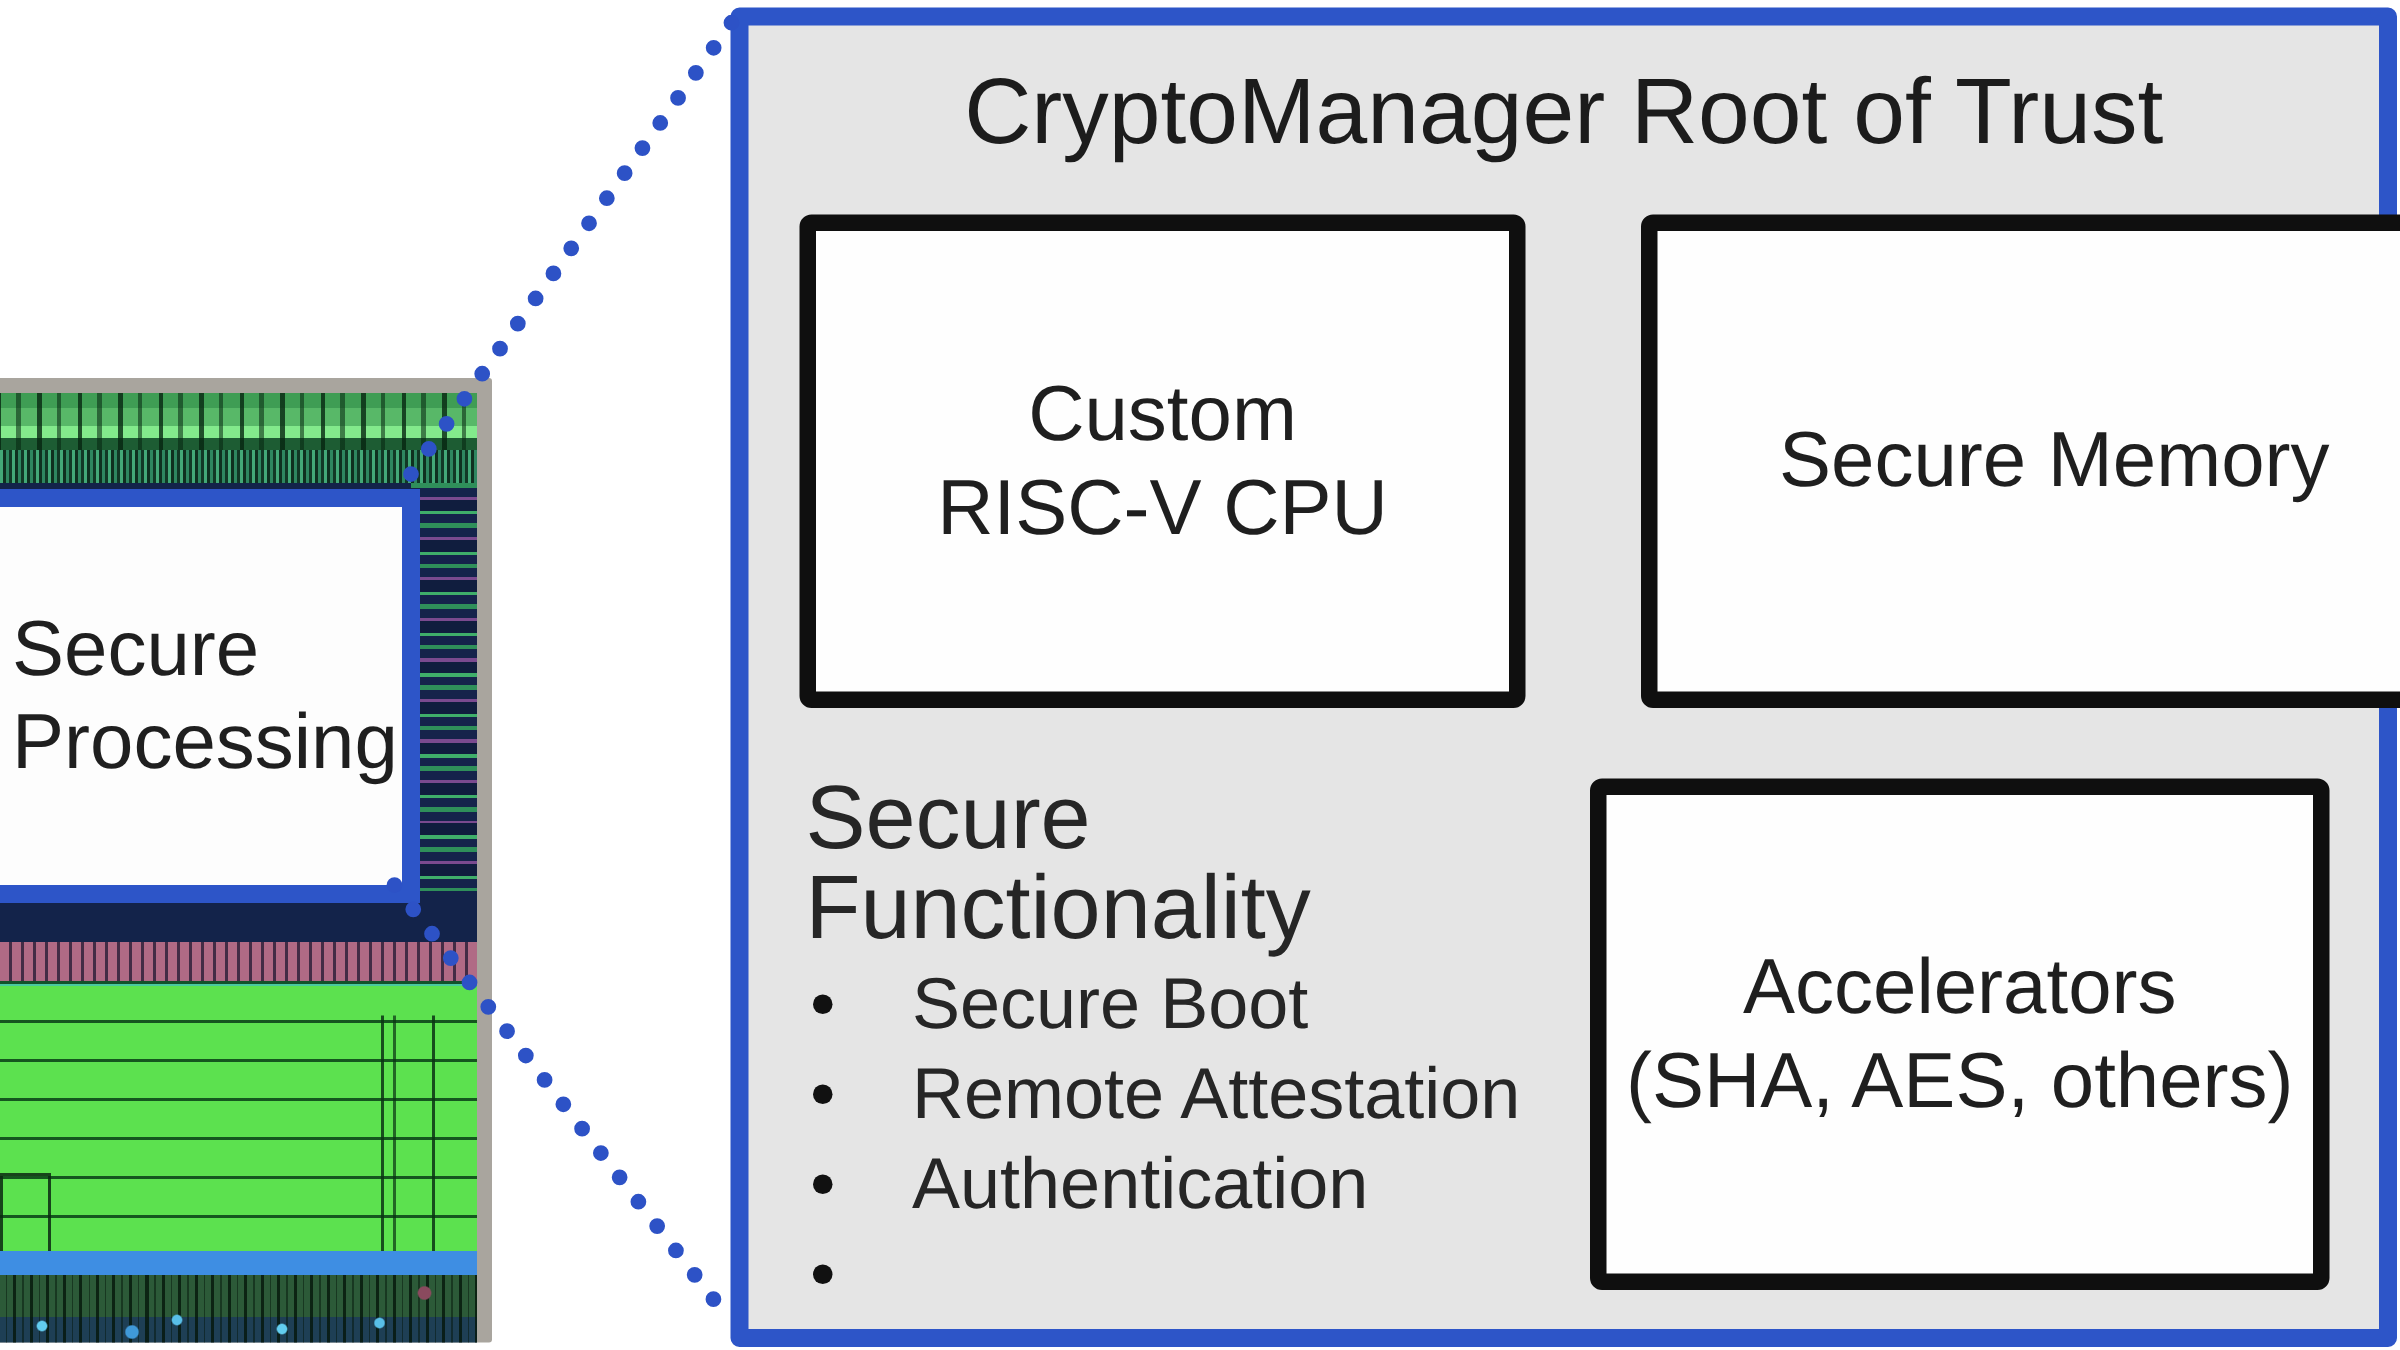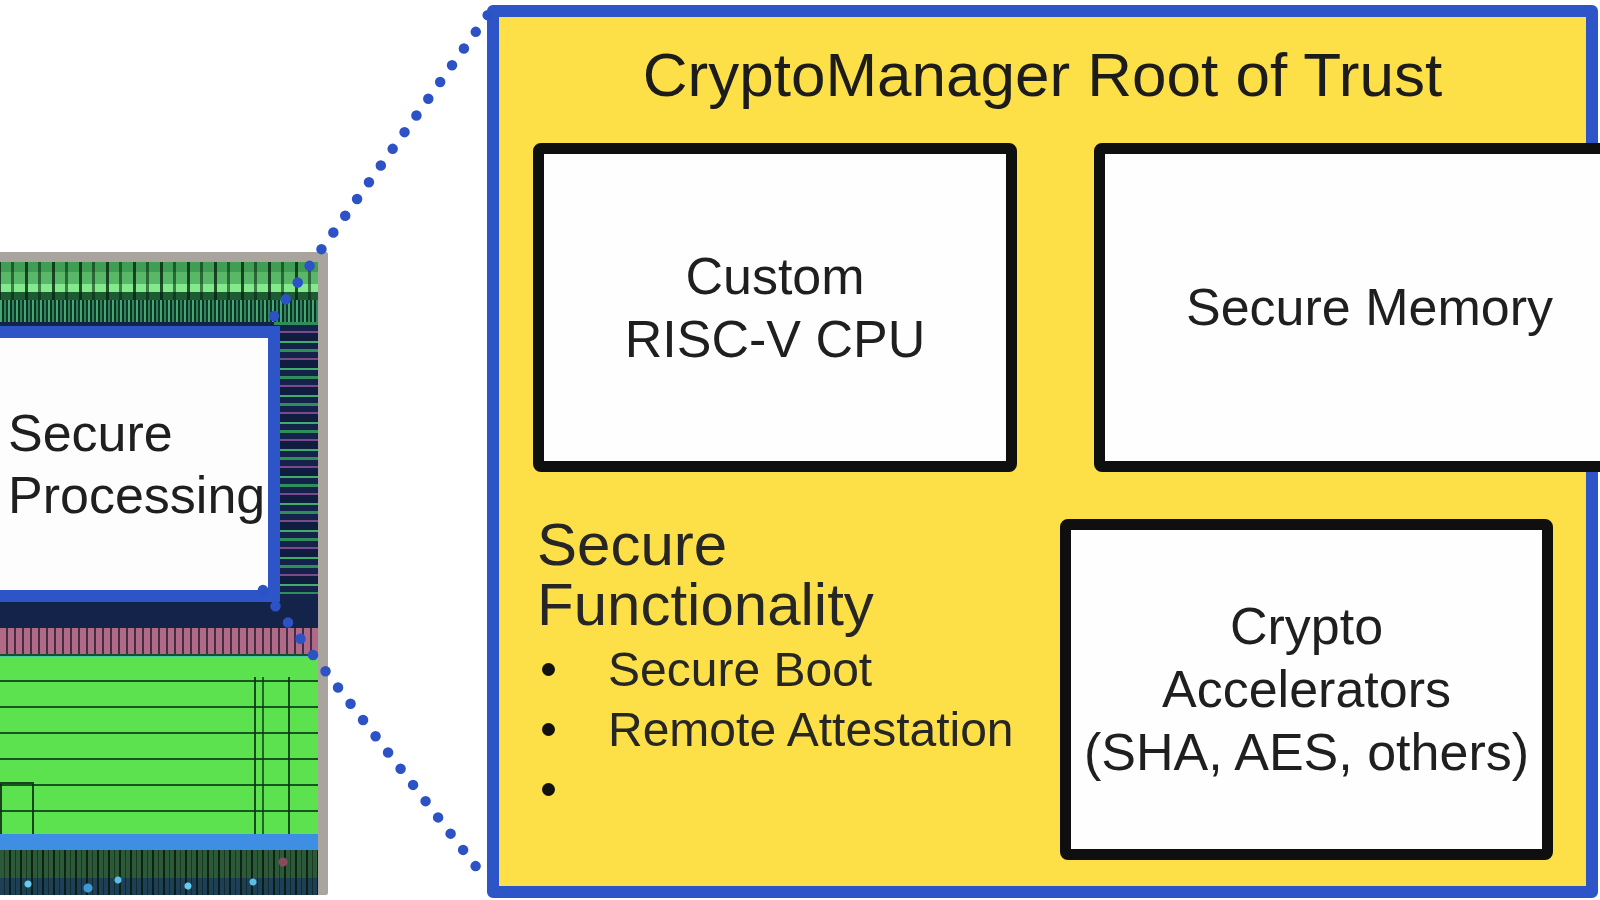--- a/index.html
+++ b/index.html
@@ -49,21 +49,21 @@
   .sp-box{position:absolute;left:-14px;top:64px;width:296px;height:276px;box-sizing:border-box;
     border:12px solid #2d55c8;background:#fdfdfd;display:flex;flex-direction:column;
     justify-content:center;padding-left:12px;}
   .sp-box .lbl{font-size:52px;line-height:62px;color:#1f1f1f;}
 
   
   #connectors{position:absolute;left:0;top:0;width:1600px;height:900px;pointer-events:none;}
 
   
   .panel{position:absolute;left:487px;top:5px;width:1111px;height:893px;box-sizing:border-box;
-    border:12px solid #2d55c8;border-radius:6px;background:#fde047;}
+    border:12px solid #2d55c8;border-radius:6px;background:#e5e5e5;}
   .panel-title{position:absolute;left:0;top:22px;width:100%;text-align:center;
     font-size:62px;color:#1c1c1c;letter-spacing:0px;}
   .bbox{position:absolute;box-sizing:border-box;border:11px solid #0f0f0f;border-radius:8px;
     background:#fefefe;display:flex;flex-direction:column;align-items:center;justify-content:center;}
   .bbox .lbl{font-size:52px;line-height:63px;color:#1f1f1f;text-align:center;}
   .box-cpu{left:34px;top:126px;width:484px;height:329px;justify-content:center;}
   .box-mem{left:559px;top:126px;width:551px;height:329px;margin-left:36px;}
   .box-crypto{left:561px;top:502px;width:493px;height:341px;}
 
   .func{position:absolute;left:34px;top:498px;width:500px;}
@@ -104,38 +104,41 @@
     <div class="bbox box-cpu">
       <div class="lbl">Custom</div>
       <div class="lbl">RISC-V CPU</div>
     </div>
 
     <div class="bbox box-mem">
       <div class="lbl">Secure Memory</div>
     </div>
 
     <div class="bbox box-crypto">
-      <div class="lbl">Crypto</div>
       <div class="lbl">Accelerators</div>
       <div class="lbl">(SHA, AES, others)</div>
     </div>
 
     <div class="func">
       <div class="func-heading">Secure Functionality</div>
       <div class="func-list">
         <div class="func-item">
           <span class="bullet-dot"></span>
           <span class="itxt">Secure Boot</span>
         </div>
         <div class="func-item">
           <span class="bullet-dot"></span>
           <span class="itxt">Remote Attestation</span>
         </div>
         <div class="func-item">
           <span class="bullet-dot"></span>
+          <span class="itxt">Authentication</span>
+        </div>
+        <div class="func-item">
+          <span class="bullet-dot"></span>
         </div>
       </div>
     </div>
   </div>
 
   <svg id="connectors" viewBox="0 0 1600 900" xmlns="http://www.w3.org/2000/svg">
     <line x1="274" y1="316" x2="492" y2="9" stroke="#2d52c6" stroke-width="10.5" stroke-linecap="round" stroke-dasharray="0 20.5"></line>
     <line x1="263" y1="590" x2="484" y2="877" stroke="#2d52c6" stroke-width="10.5" stroke-linecap="round" stroke-dasharray="0 20.5"></line>
   </svg>
 

